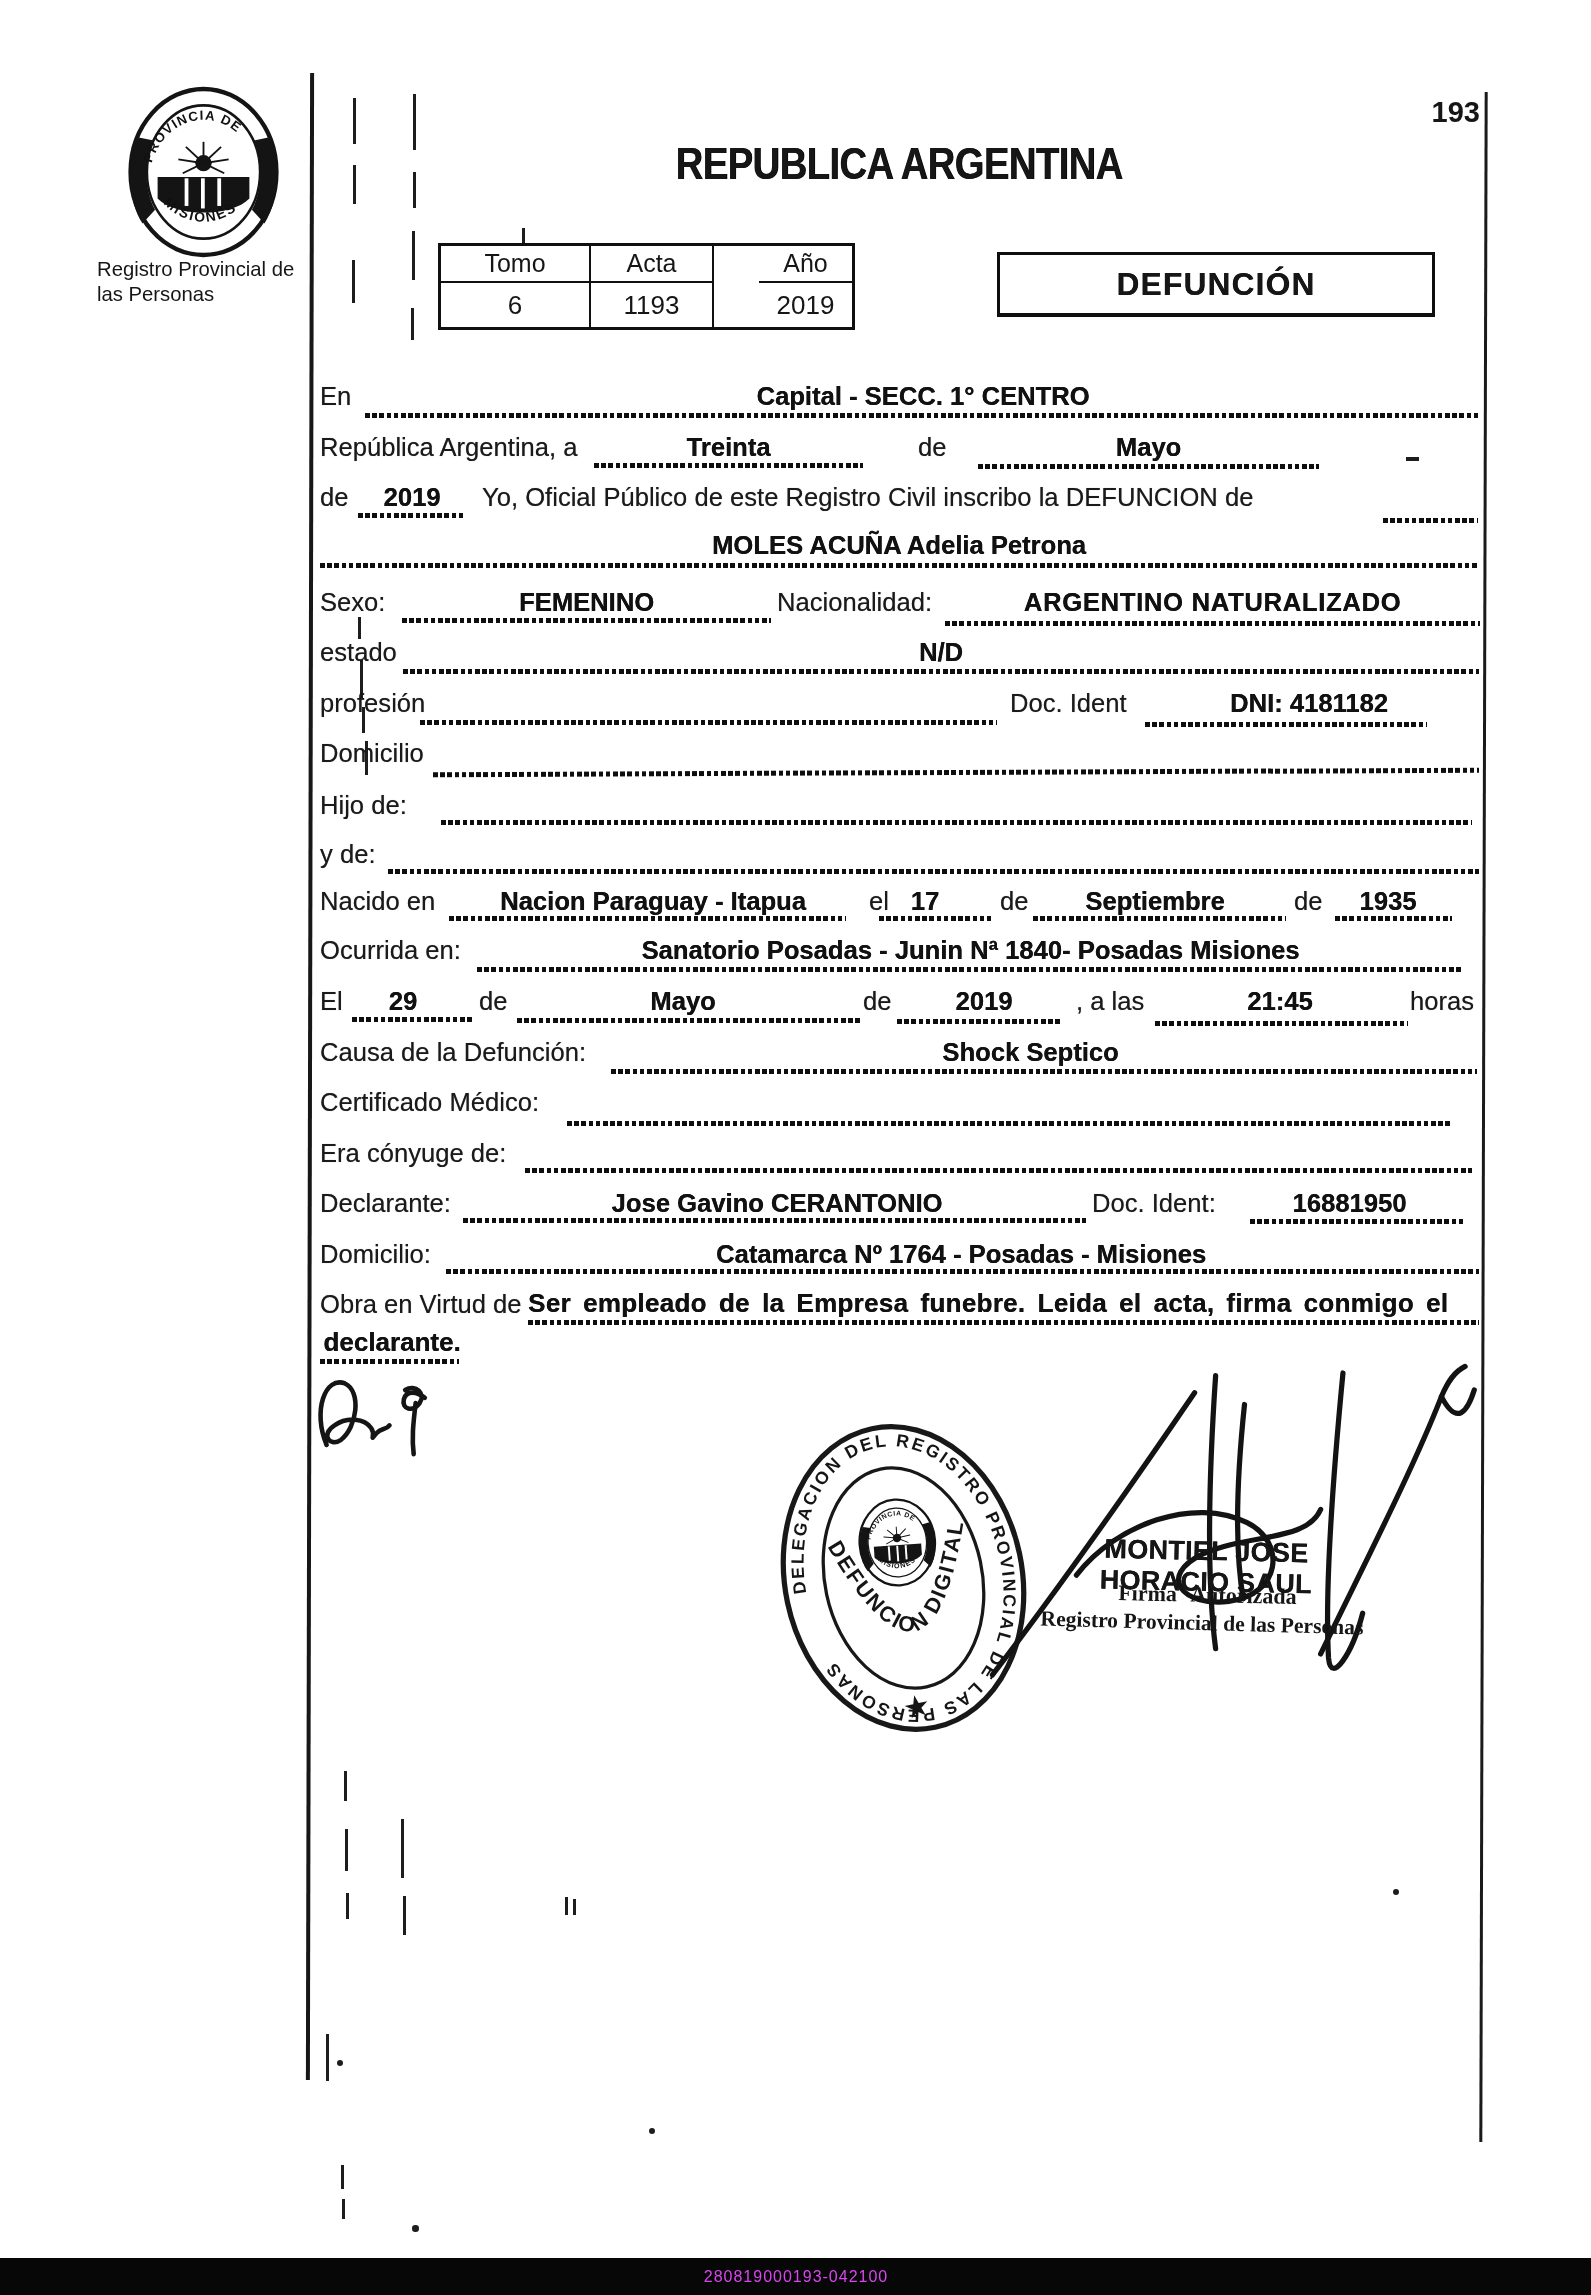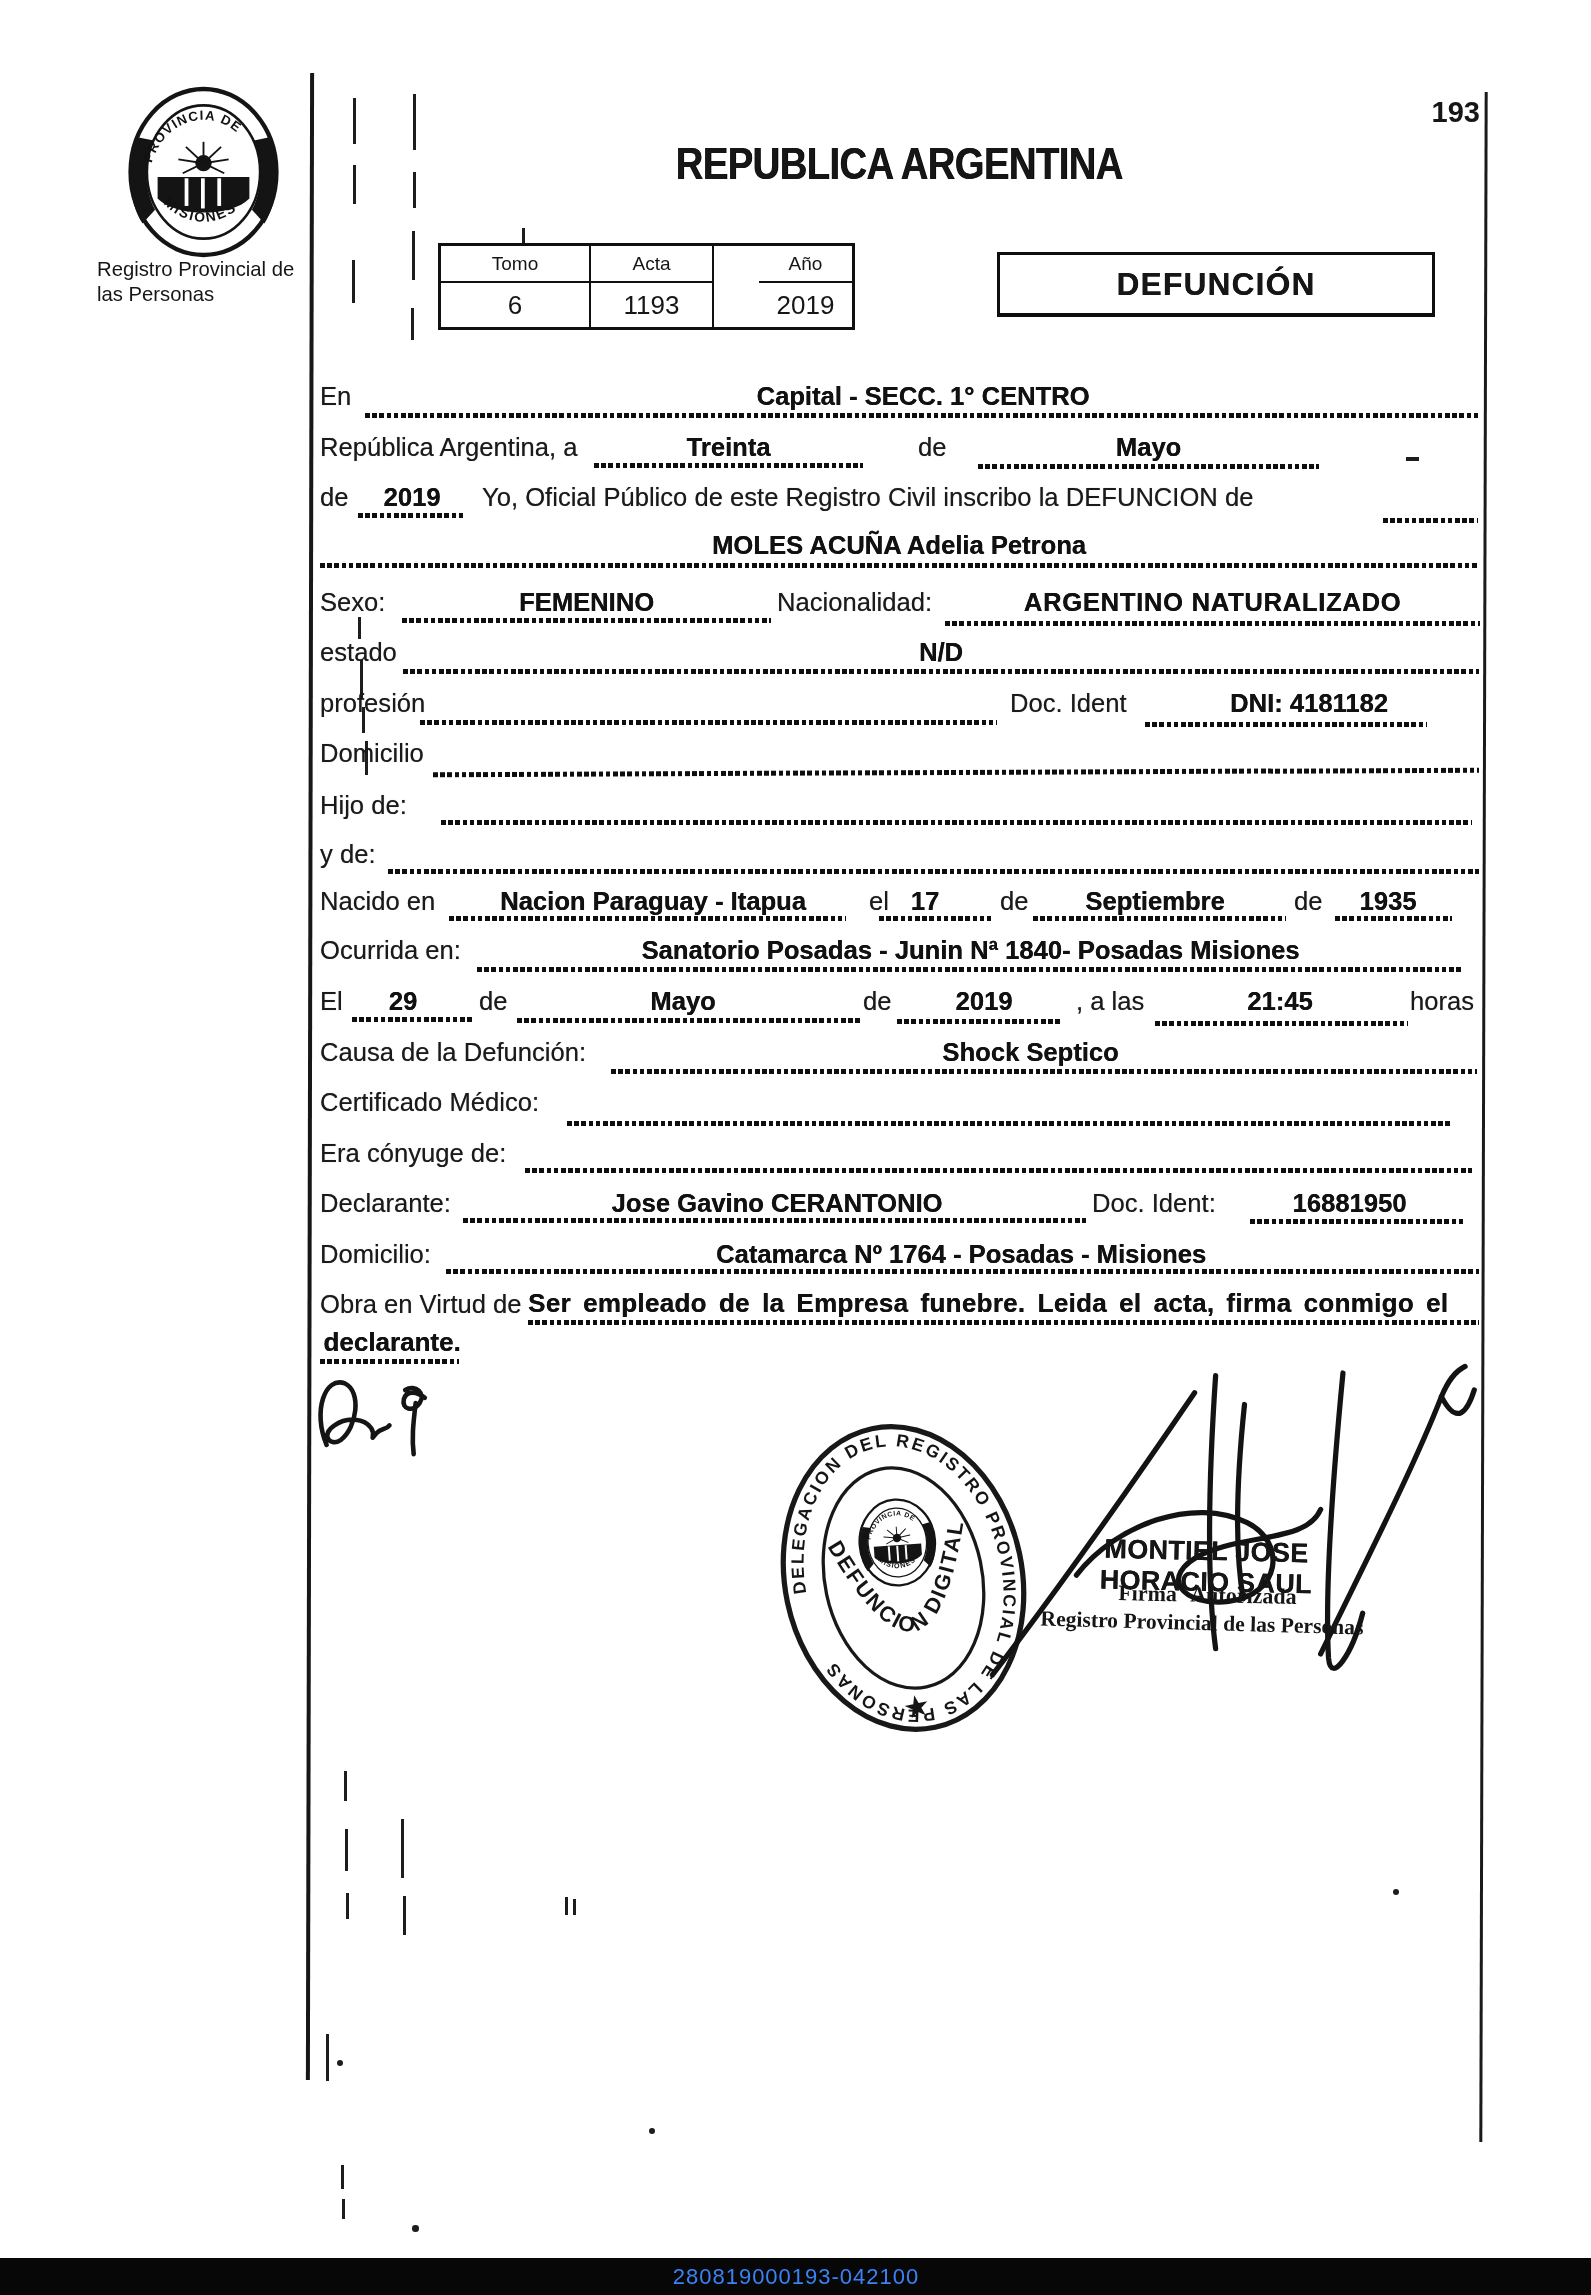--- a/index.html
+++ b/index.html
@@ -22,41 +22,41 @@
   .caption{position:absolute;left:97px;top:257px;width:207px;
        font-size:20.3px;line-height:25px;}
   .border-left{position:absolute;left:308px;top:73px;width:3.9px;height:2007px;background:#171717;
        transform:rotate(.12deg);}
   .border-right{position:absolute;left:1482px;top:92px;width:3.3px;height:2050px;background:#1a1a1a;
        transform:rotate(.15deg);}
   .rec-table{position:absolute;left:438px;top:243px;width:411px;height:81px;
        border:3.3px solid #101010;display:grid;grid-template-columns:150px 123px 1fr;
        grid-template-rows:37px 1fr;}
   .rec-table .cell{border-right:2.6px solid #101010;display:flex;align-items:center;
-       justify-content:center;font-size:19px;}
+       justify-content:center;font-size:25px;}
   .rec-table .cell.last{border-right:none;margin-left:45px;}
   .rec-table .head{border-bottom:2.6px solid #101010;}
   .rec-table .num{font-size:26px;}
   .def-box{position:absolute;left:997px;top:252px;width:432px;height:58px;
        border:3.3px solid #0e0e0e;border-bottom-width:4.6px;display:flex;align-items:center;
        justify-content:center;font-size:31.5px;font-weight:600;letter-spacing:1.3px;
        text-shadow:0.3px 0 0 #111;}
   .stretch{letter-spacing:0.3px;word-spacing:4.6px;font-size:26px;text-align:left;}
   .sig-name{position:absolute;left:1038px;top:1536px;width:336px;text-align:center;
        font-size:27px;font-weight:700;letter-spacing:0.3px;transform:rotate(1.3deg);
        text-shadow:0.3px 0 0 #111;}
   .sig-line2{position:absolute;left:1050px;top:1582px;width:315px;text-align:center;
        font-family:"Liberation Serif",serif;font-size:22px;font-weight:700;word-spacing:9.2px;
        transform:rotate(1.3deg);}
   .sig-line3{position:absolute;left:1023px;top:1611px;width:358px;text-align:center;
        font-family:"Liberation Serif",serif;font-size:21.6px;font-weight:700;
        transform:rotate(1.6deg);}
   .barcode-bar{position:absolute;left:0;top:2258px;width:1592px;height:37px;background:#070707;
        display:flex;align-items:center;justify-content:center;}
-  .barcode-text{color:#3b82f6;font-size:22px;letter-spacing:1px;}
+  .barcode-text{color:#d946ef;font-size:16px;letter-spacing:1px;}
   svg text{font-family:"Liberation Sans",sans-serif;}
 </style>
 </head>
 <body>
 
 <div class="page">
 
   <svg width="0" height="0" style="position:absolute">
     <defs>
       <symbol id="seal-emblem" viewBox="0 0 250 280">

